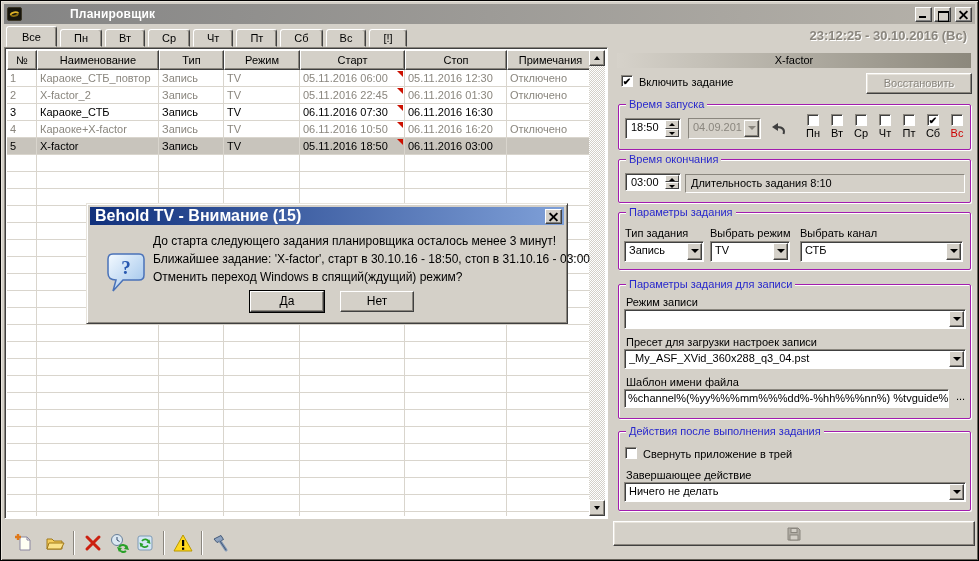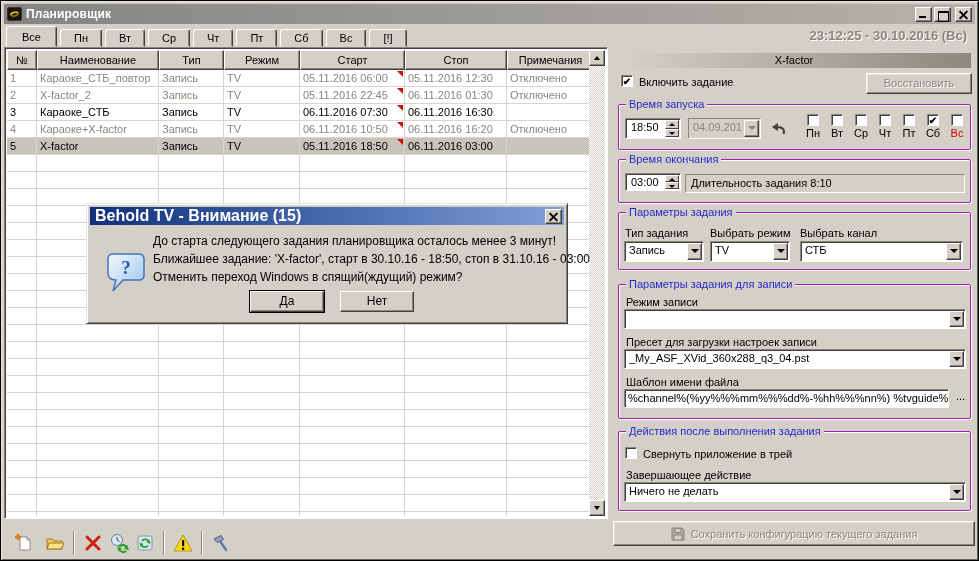--- a/index.html
+++ b/index.html
@@ -7,21 +7,21 @@
   body { font-family:"Liberation Sans", sans-serif; font-size:11px; color:#000; background:#d4d0c8; position:relative; overflow:hidden; }
 
   .window { position:absolute; inset:0; border:1px solid #000; background:#d4d0c8;
             box-shadow: inset 1px 1px 0 #e8e4dc, inset -1px -1px 0 #66625a; }
 
   
   .titlebar { position:absolute; left:3px; top:3px; right:3px; height:20px;
               background:linear-gradient(to right,#848484,#b6b2aa); display:flex; align-items:center; padding:0 3px; }
   .appicon { width:15px; height:14px; background:#17150d; border:1px solid #3a3526; border-radius:2px; position:relative; margin-right:4px; }
   .appicon svg { position:absolute; inset:0; }
-  .titletext { color:#fff; font-weight:bold; font-size:12px; letter-spacing:.2px; }
+  .titletext { color:#fff; font-weight:bold; font-size:12px; letter-spacing:.2px;margin-left:44px; }
   .winbtns { margin-left:auto; display:flex; gap:2px; }
   .wbtn { width:17px; height:15px; background:#d4d0c8; border:1px solid; border-color:#fff #404040 #404040 #fff;
           box-shadow: inset -1px -1px 0 #808080; position:relative; }
   .wbtn.close { margin-left:2px; }
   .g-min::after { content:""; position:absolute; left:3px; bottom:3px; width:7px; height:2px; background:#000; }
   .g-max::after { content:""; position:absolute; left:3px; top:3px; width:9px; height:8px; border:1px solid #000; border-top-width:2px; }
   .g-x::before,.g-x::after { content:""; position:absolute; left:2px; top:6px; width:11px; height:2px; background:#000; }
   .g-x::before { transform:rotate(45deg); }
   .g-x::after { transform:rotate(-45deg); }
 
@@ -391,21 +391,20 @@
         <div class="drop dna"></div>
       </div>
     </div>
 
     <div class="btn3d" style="left:0px; top:474px; width:362px; height:25px; display:flex; align-items:center; justify-content:center; gap:6px">
       <svg width="14" height="14" viewBox="0 0 14 14">
         <path d="M1 1 H11 L13 3 V13 H1 Z" fill="#b0aca4" stroke="#8a867e"></path>
         <rect x="3" y="8" width="8" height="5" fill="#d4d0c8" stroke="#8a867e"></rect>
         <rect x="4" y="1.5" width="6" height="4" fill="#d4d0c8" stroke="#8a867e"></rect>
       </svg>
-      <span class="disabledtxt">Сохранить конфигурацию текущего задания</span>
     </div>
   </div>
 
   <div class="dialog">
     <div class="dtitle">
       <span class="txt">Behold TV - Внимание (15)</span>
       <div class="wbtn g-x" style="margin-right:2px"></div>
     </div>
     <div class="dbody">
       <svg class="qicon" width="38" height="42" viewBox="0 0 38 42">

